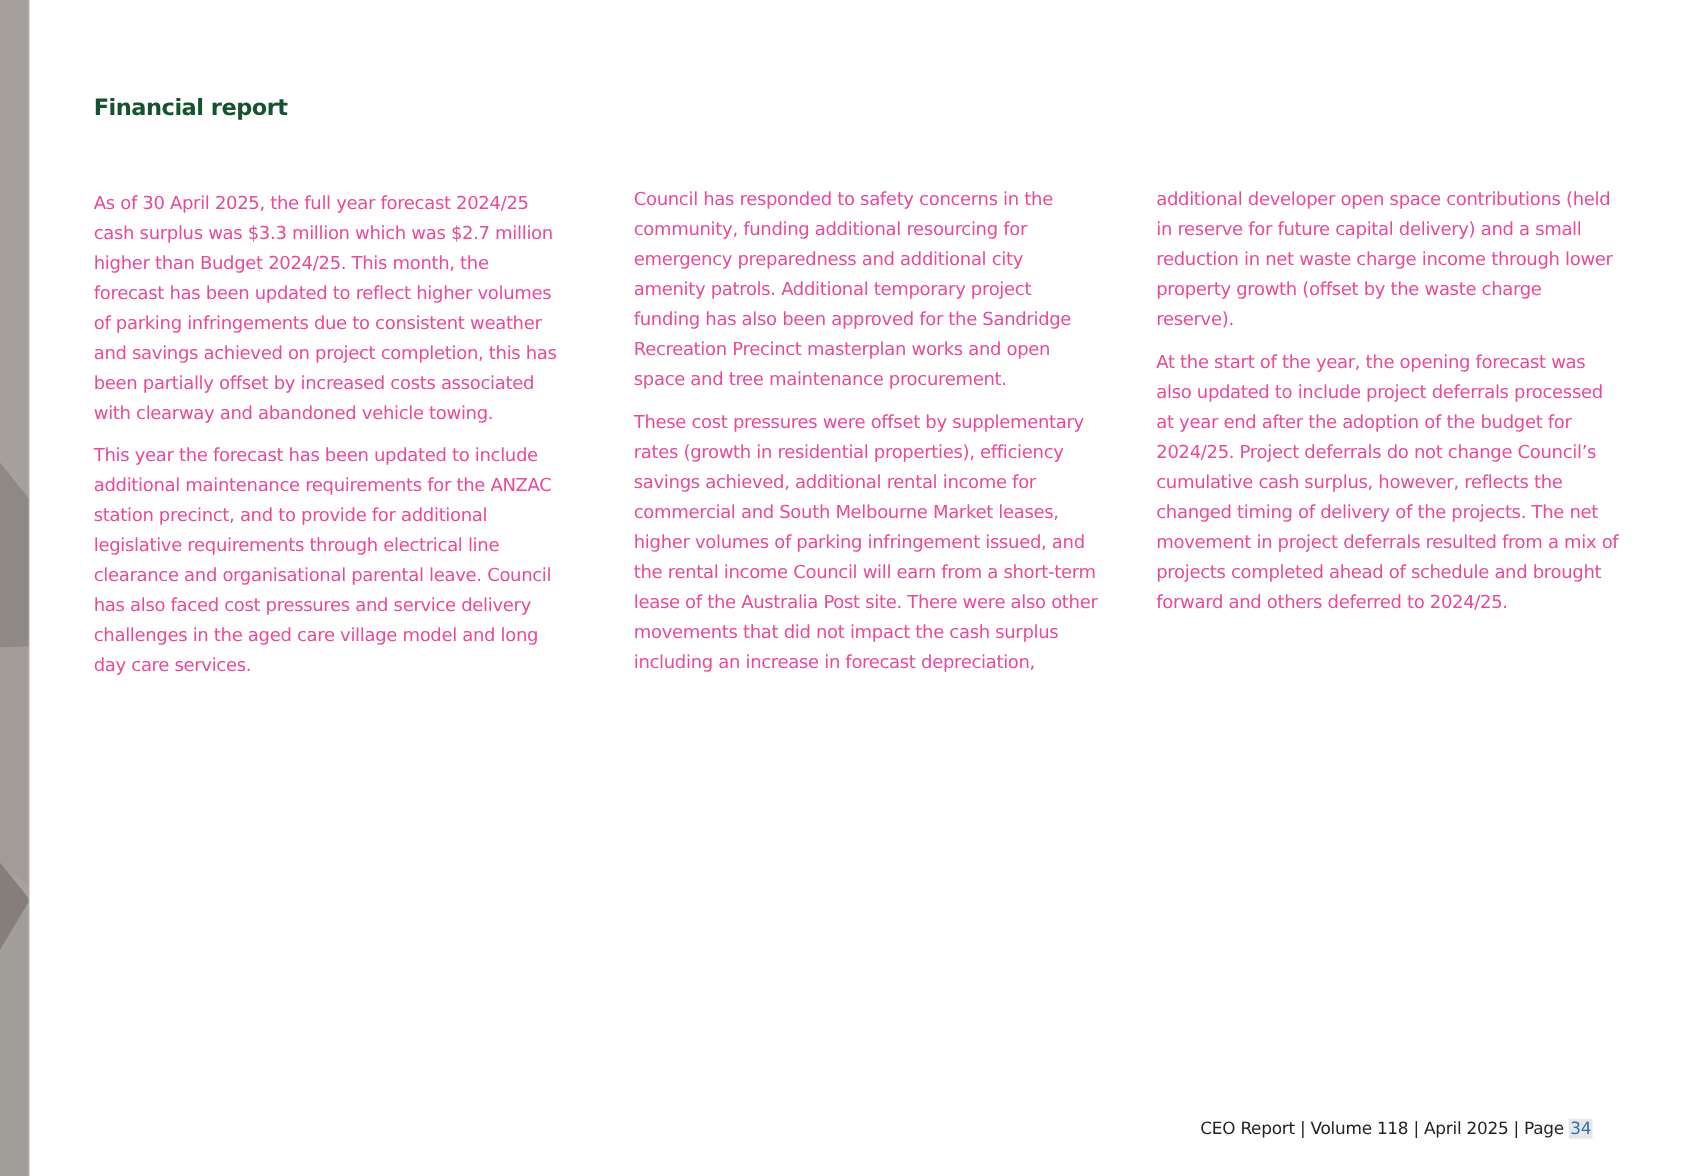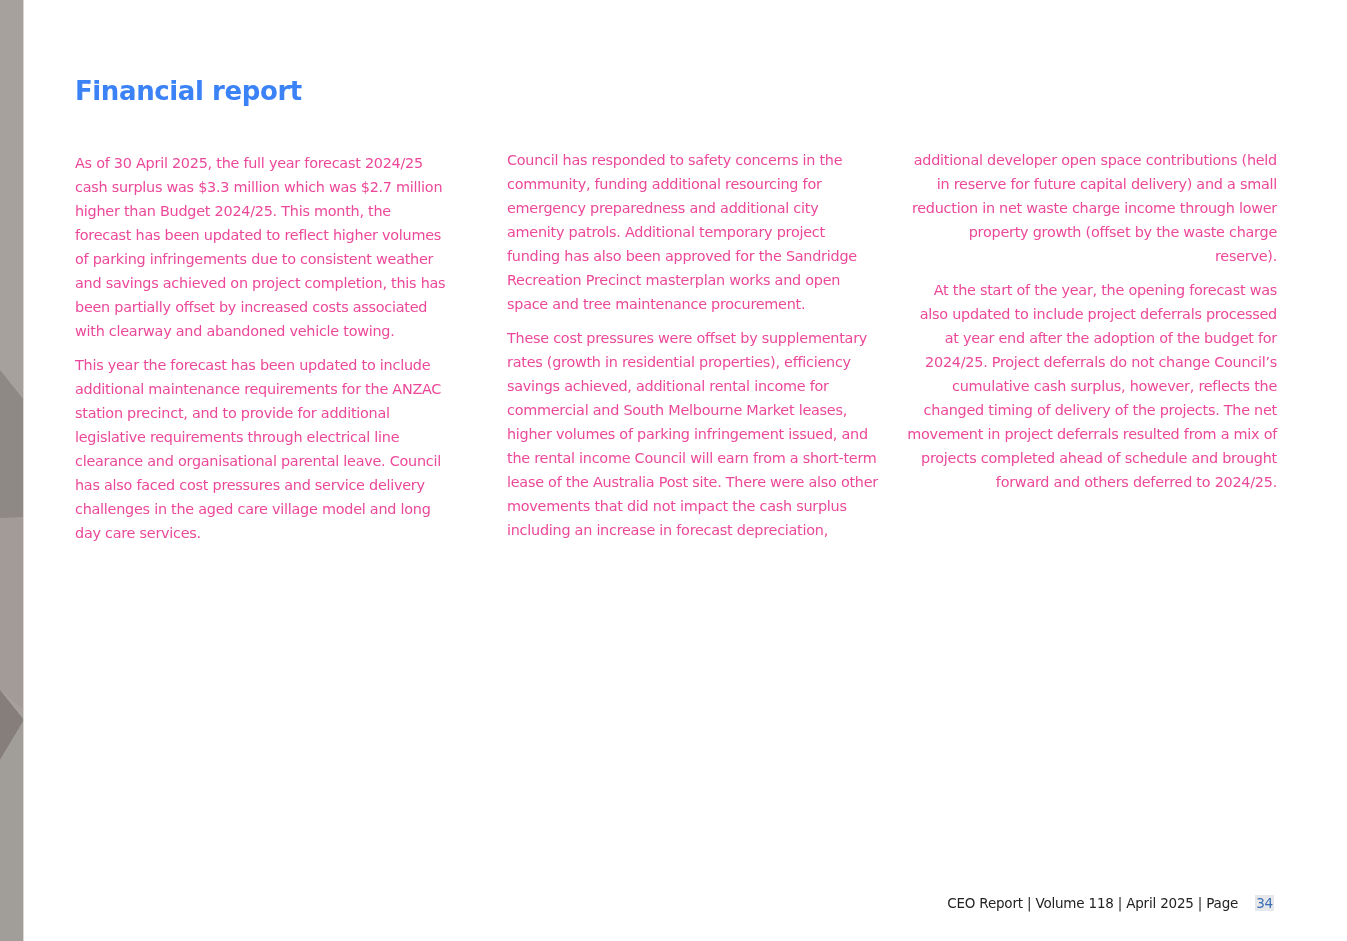--- a/index.html
+++ b/index.html
@@ -36,52 +36,51 @@
       height: 941px;
       background: #d9d6d3;
     }
     .page-title {
       position: absolute;
       left: 75px;
       top: 76px;
       margin: 0;
       font-family: "DejaVu Sans", sans-serif;
       font-weight: bold;
-      font-size: 26px;
+      font-size: 18px;
       letter-spacing: -0.4px;
-      color: #3b82f6;
+      color: #14532d;
     }
     .column {
       position: absolute;
       top: 148px;
       width: 372px;
       font-size: 14.4px;
       line-height: 24px;
       letter-spacing: -0.25px;
       color: #ec4899;
     }
     .col-1 { left: 75px; top: 151px; }
     .col-2 { left: 507px; }
-    .col-3 { left: 905px; text-align: right; }
+    .col-3 { left: 925px; }
     .column p {
       margin: 0 0 10px 0;
     }
     .footer {
       position: absolute;
       right: 73px;
       top: 895px;
       font-size: 13.5px;
       color: #222;
       letter-spacing: -0.2px;
     }
     .page-number {
       color: #3a6db5;
       background: #e6e7ea;
       padding: 0 1px;
-      margin-left: 13px;
     }
   </style>
 </head>
 <body>
 
 <div class="side-strip">
   <svg viewBox="0 0 24 941" preserveAspectRatio="none">
     <rect x="0" y="0" width="24" height="941" fill="#a6a19c"></rect>
     <polygon points="0,370 24,400 24,518 0,518" fill="#8f8985"></polygon>
     <polygon points="0,518 24,517 24,710 0,690" fill="#a39b98"></polygon>

